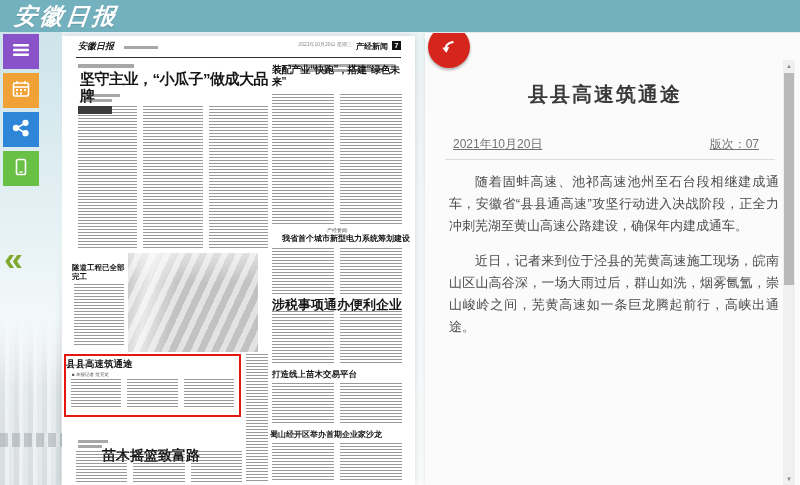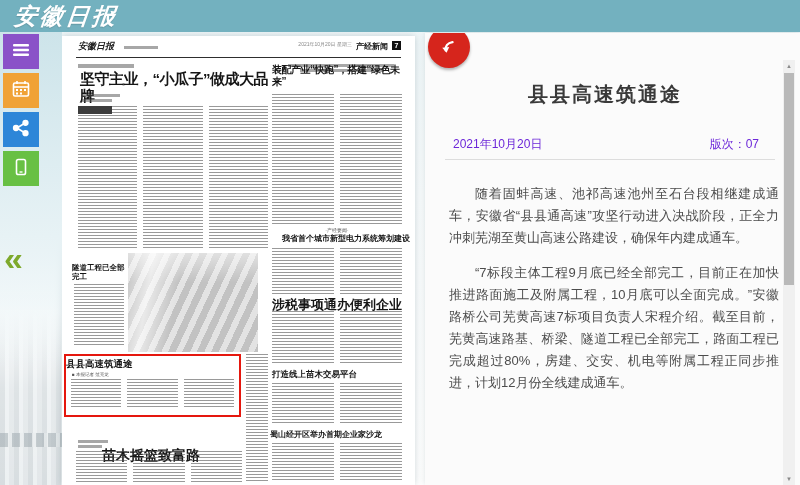--- a/index.html
+++ b/index.html
@@ -60,25 +60,25 @@
   #backbtn { position:absolute; left:3px; top:-7px; width:42px; height:42px;
     border-radius:50%; background:#d6251c; box-shadow:0 2px 3px rgba(0,0,0,.3);
     display:flex; align-items:center; justify-content:center; cursor:pointer; }
   #backbtn svg { width:22px; height:22px; margin-top:6px; }
   #a-title { position:absolute; left:0; top:48px; width:360px; text-align:center;
     font-size:20px; color:#3a3a3a; letter-spacing:2px; }
   #a-byline { position:absolute; left:26px; top:85px; font-size:12px; color:#777;
     display:flex; align-items:center; gap:5px; }
   #a-byline .sq { width:7px; height:7px; background:#5a5a5a; display:inline-block; }
   #a-meta { position:absolute; left:28px; top:103px; width:306px;
-    display:flex; justify-content:space-between; font-size:12px; color:#6d28d9; }
+    display:flex; justify-content:space-between; font-size:12px; color:#737373;text-decoration:underline; }
   #a-div { position:absolute; left:20px; top:126px; width:330px; height:1px; background:#ddd; }
   #a-body { position:absolute; left:24px; top:138px; width:330px;
     font-size:13px; line-height:22px; color:#4c4c4c; text-align:justify; }
-  #a-body p { text-indent:2em; margin:12px 0 13px 0; }
+  #a-body p { text-indent:2em; margin:0 0 13px 0; }
 
   
   #sb-track { position:absolute; left:358px; top:27px; width:12px; height:425px; background:#f0f0f0; }
   #sb-up, #sb-down { position:absolute; left:358px; width:12px; height:10px; text-align:center;
     font-size:6px; color:#8a8a8a; line-height:10px; cursor:pointer; }
   #sb-up { top:28px; } #sb-down { top:441px; }
   #sb-thumb { position:absolute; left:359px; top:40px; width:10px; height:212px;
     background:#b9b9b9; cursor:pointer; }
 </style>
 </head>
@@ -232,21 +232,21 @@
 
   <div id="a-meta">
     <span>2021年10月20日</span>
     <span>版次：07</span>
   </div>
 
   <div id="a-div"></div>
 
   <div id="a-body">
     <p>随着固蚌高速、池祁高速池州至石台段相继建成通车，安徽省“县县通高速”攻坚行动进入决战阶段，正全力冲刺芜湖至黄山高速公路建设，确保年内建成通车。</p>
-    <p>“7标段主体工程9月底已经全部完工，目前正在加快推进路面施工及附属工程，10月底可以全面完成。”安徽路桥公司芜黄高速7标项目负责人宋程介绍。截至目前，芜黄高速路基、桥梁、隧道工程已全部完工，路面工程已完成超过80%，房建、交安、机电等附属工程正同步推进，计划12月份全线建成通车。</p>
+    <p>近日，记者来到位于泾县的芜黄高速施工现场，皖南山区山高谷深，一场大雨过后，群山如洗，烟雾氤氲，崇山峻岭之间，芜黄高速如一条巨龙腾起前行，高峡出通途。</p>
 
   </div>
 
   <div id="sb-track"></div>
   <div id="sb-up">▲</div>
   <div id="sb-thumb"></div>
   <div id="sb-down">▼</div>
 </section>
 
 </body></html>

